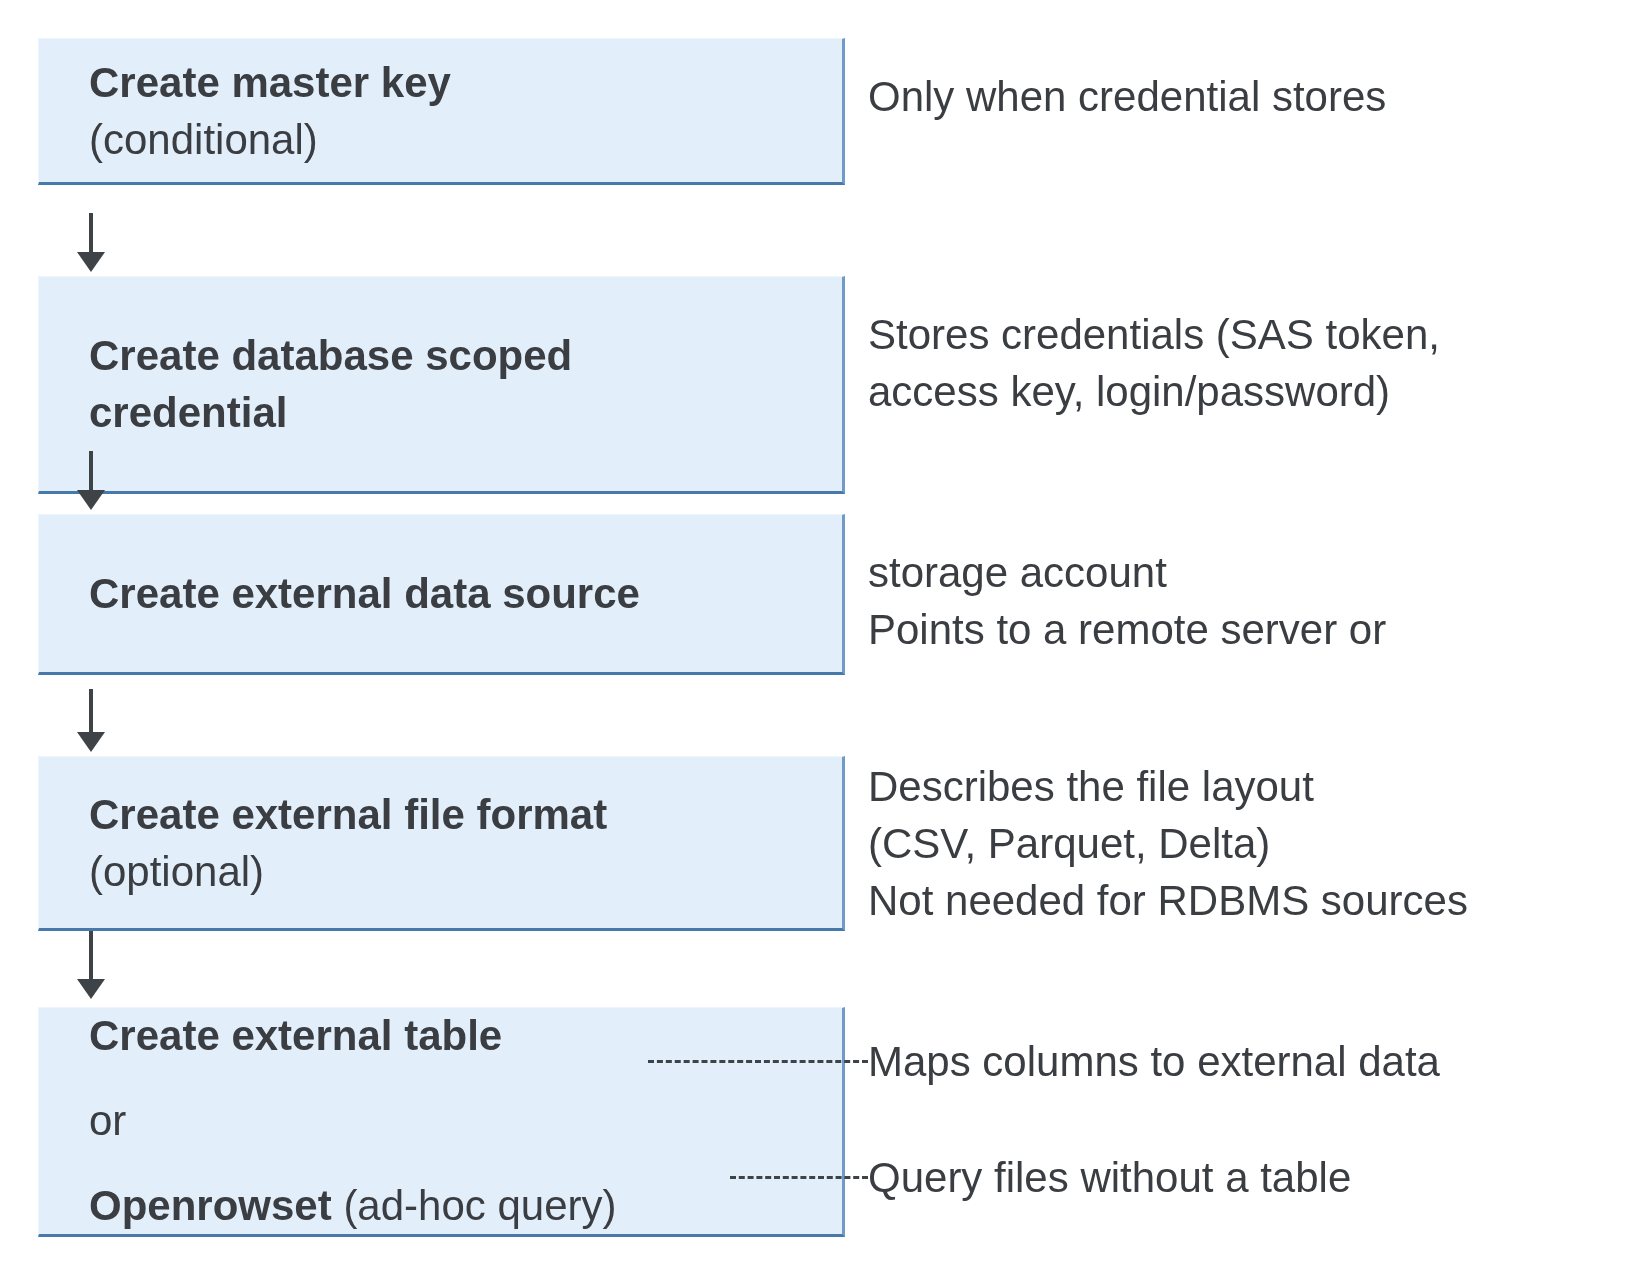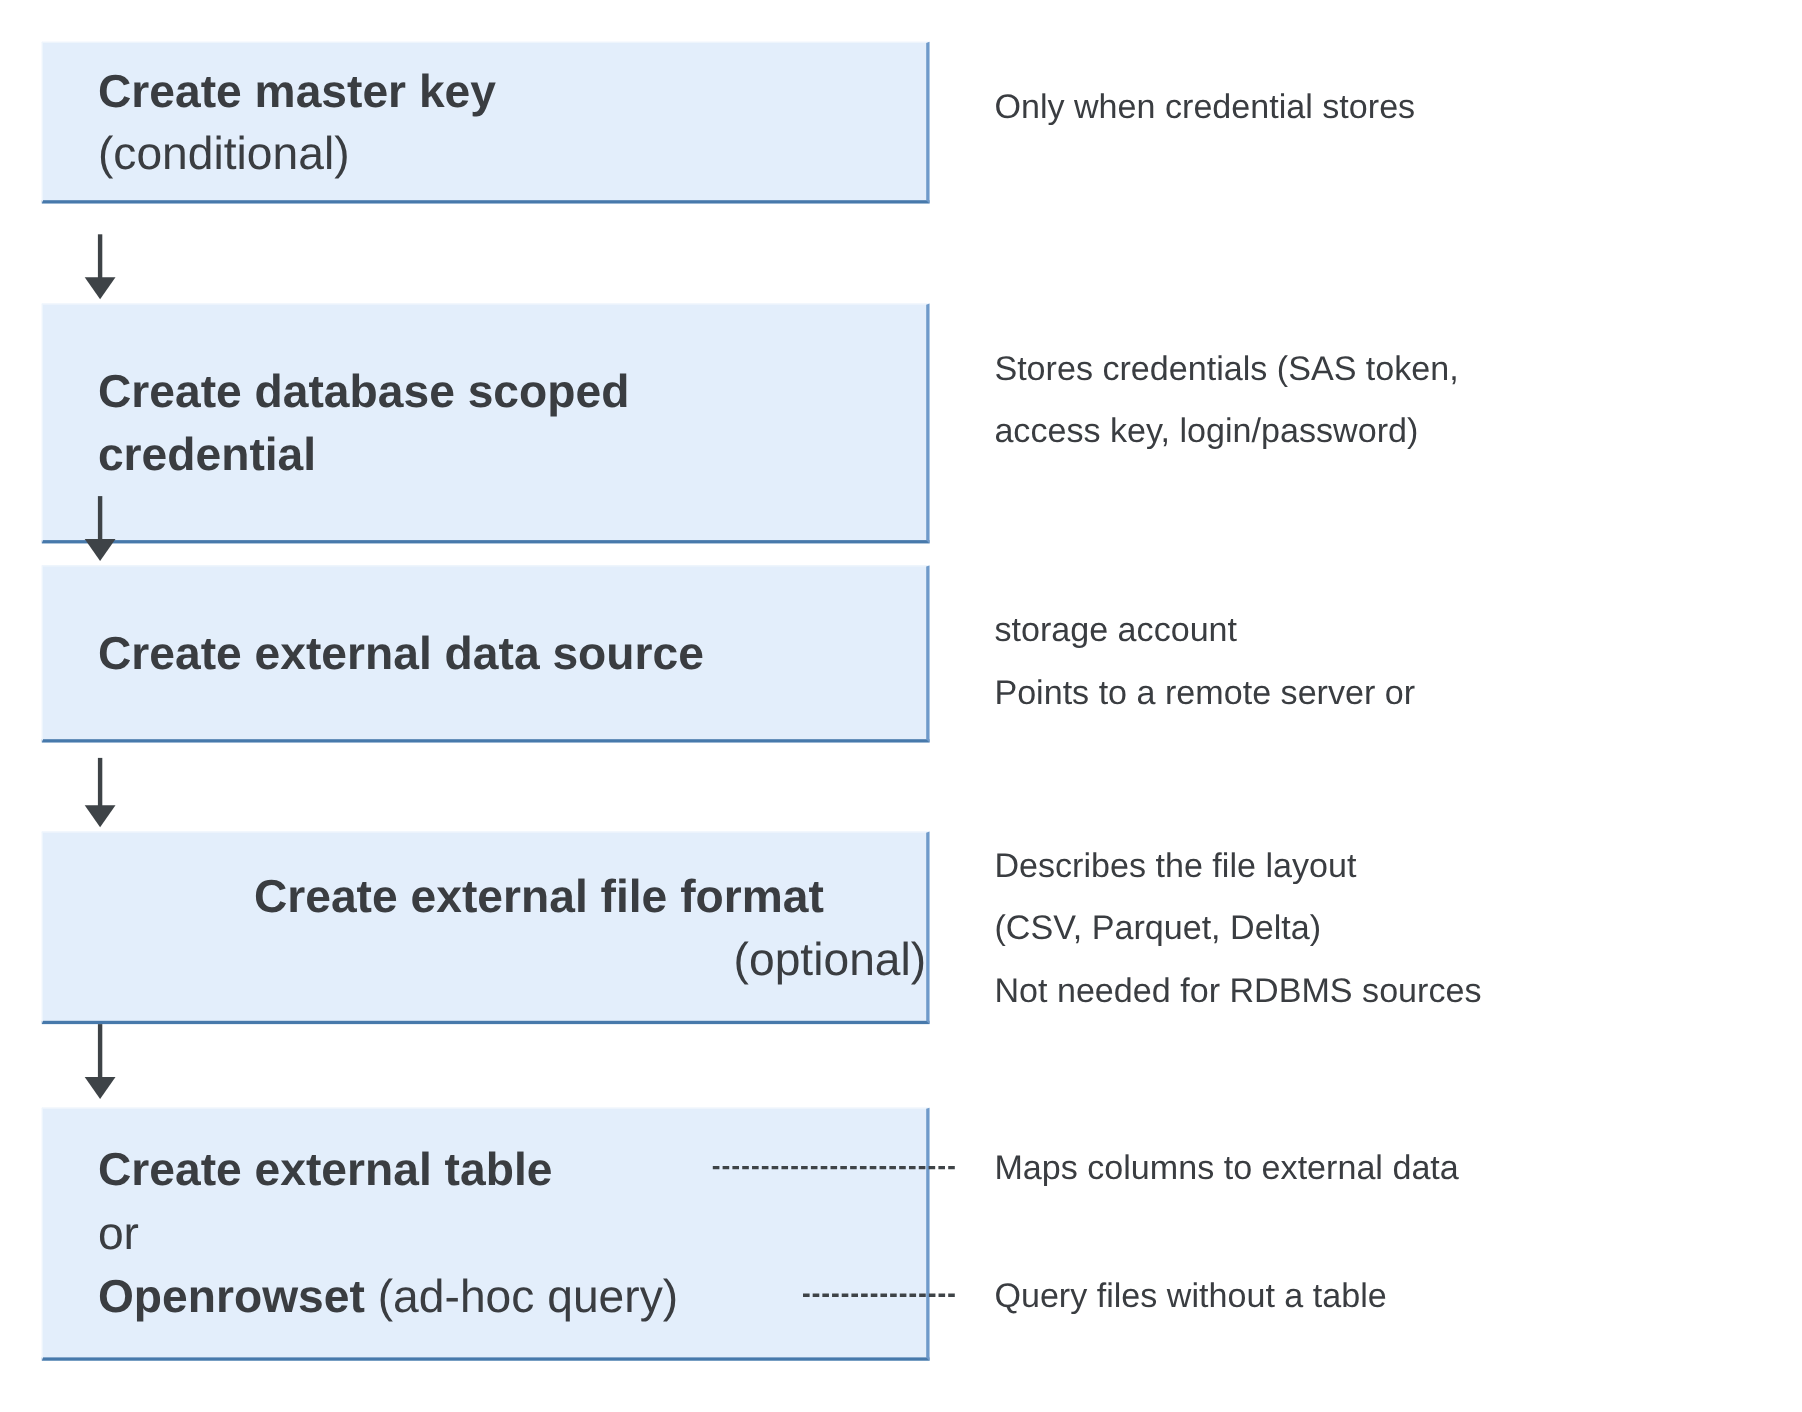--- a/index.html
+++ b/index.html
@@ -36,22 +36,22 @@
   }
   .arrow .stem{width:4px;flex:1;background:#3e4347;}
   .arrow .head{
     width:0;height:0;margin-top:-1px;
     border-left:14px solid transparent;
     border-right:14px solid transparent;
     border-top:20px solid #3e4347;
   }
   
   .note{
-    position:absolute;left:904px;
-    font-size:31px;line-height:57px;
+    position:absolute;left:868px;
+    font-size:42px;line-height:57px;
     white-space:nowrap;
   }
   
   .dash{position:absolute;height:0;border-top:3px dashed #3e4347;}
 </style>
 </head>
 <body>
 
 <div class="canvas">
 
@@ -84,35 +84,35 @@
   </div>
   <div class="note" style="top:544px;">
     <div>storage account</div>
     <div>Points to a remote server or</div>
   </div>
   <div class="arrow" style="top:689px;height:63px;">
     <div class="stem"></div>
     <div class="head"></div>
   </div>
 
-  <div class="box" style="top:756px;height:175px;text-align:right;">
+  <div class="box" style="top:756px;height:175px;">
     <div class="title">Create external file format</div>
     <div class="subtitle">(optional)</div>
   </div>
   <div class="note" style="top:758px;">
     <div>Describes the file layout</div>
     <div>(CSV, Parquet, Delta)</div>
     <div>Not needed for RDBMS sources</div>
   </div>
   <div class="arrow" style="top:931px;height:68px;">
     <div class="stem"></div>
     <div class="head"></div>
   </div>
 
-  <div class="box" style="top:1007px;height:230px;line-height:58px;">
+  <div class="box" style="top:1007px;height:230px;line-height:58px;gap:27px;">
     <div class="title">Create external table</div>
     <div class="plain">or</div>
     <div class="plain"><span class="inline-bold">Openrowset</span><span> (ad-hoc query)</span></div>
   </div>
 
   <div class="dash" style="top:1060px;left:648px;width:220px;"></div>
   <div class="note" style="top:1033px;">
     <div>Maps columns to external data</div>
   </div>
 

